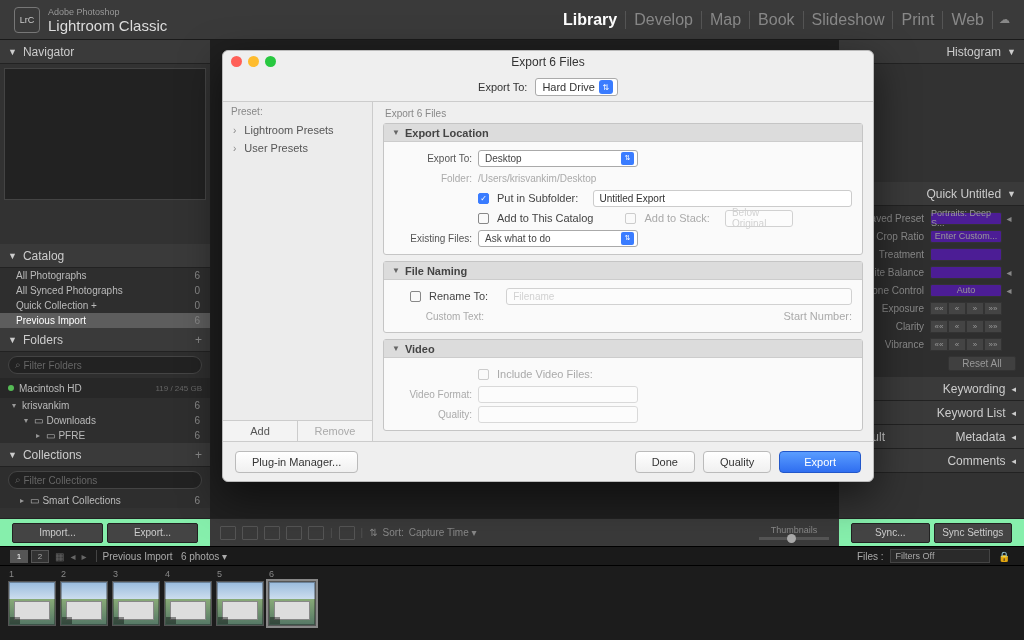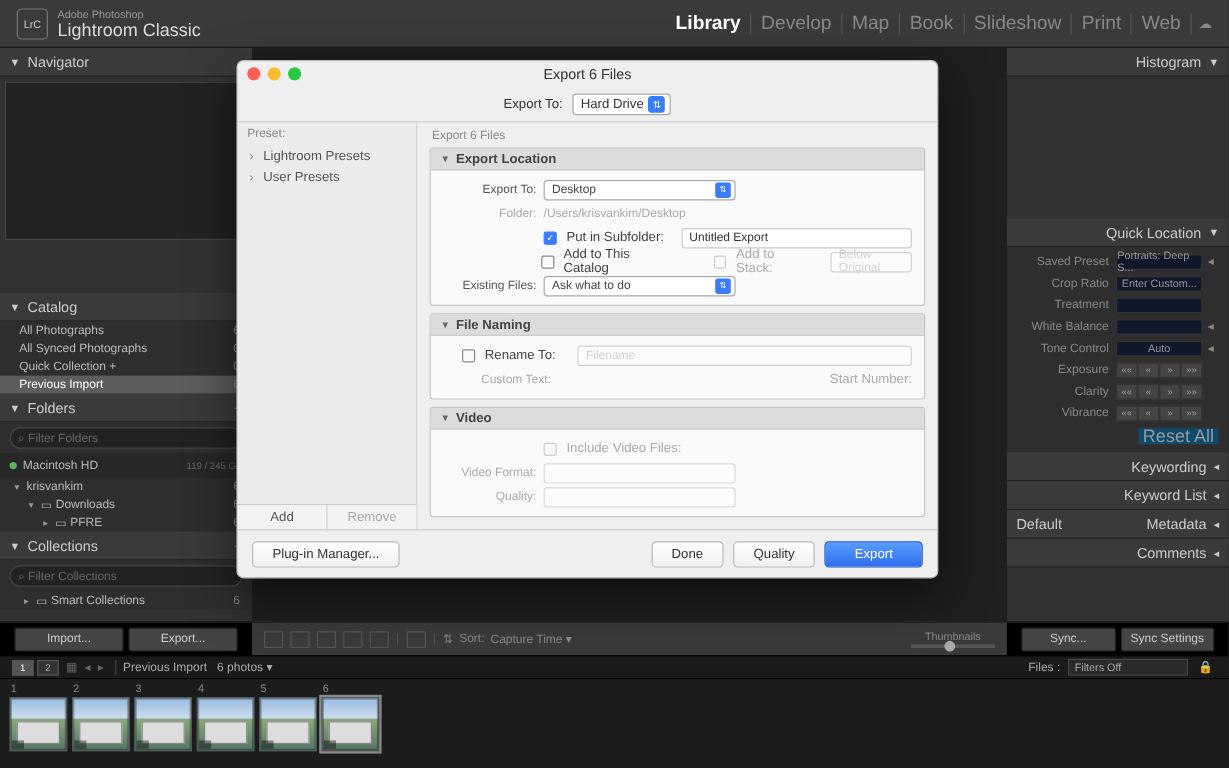--- a/index.html
+++ b/index.html
@@ -33,28 +33,28 @@
   .list-row .cnt { margin-left:auto; color:#888; }
   .list-row.sel { background: #5d5d5d; color:#fff; }
   .list-row .exp { width: 10px; font-size:8px; color:#999;}
   .search-box { margin: 4px 8px; height: 18px; background:#222; border:1px solid #444; border-radius:9px; display:flex;align-items:center;padding:0 6px;color:#666;font-size:10px;}
   .drive-row { display:flex; align-items:center; height:20px; background:#272727; padding:0 8px; font-size:10px;}
   .drive-row .sp { margin-left:auto; color:#666; font-size:8px;}
   .green-dot { width:6px;height:6px;border-radius:50%;background:#5b5;margin-right:5px;}
 
   .right-item { display:flex;align-items:center;height:18px;padding:0 8px;font-size:10px;color:#888;}
   .right-item .lbl{flex:1;text-align:right;padding-right:6px;}
-  .right-item .val{ width:72px; background:#0f172a; border:1px solid #333; height:13px; display:flex;align-items:center;justify-content:center;font-size:9px;color:#999;border-radius:2px;}
+  .right-item .val{ width:72px; background:#4c1d95; border:1px solid #333; height:13px; display:flex;align-items:center;justify-content:center;font-size:9px;color:#999;border-radius:2px;}
   .mini-btns { display:flex; gap:0;}
   .mini-btns span{width:18px;height:13px;background:#444;border:1px solid #333;display:flex;align-items:center;justify-content:center;font-size:8px;color:#999;}
   .r-arrow{ width:14px;text-align:center;color:#888;}
-  .reset-btn{margin:3px 8px 3px auto; width:68px;height:15px;background:#0c4a6e;border:1px solid #333;display:flex;align-items:center;justify-content:center;font-size:15px;color:#999;border-radius:2px;}
-
-  
-  .panel-bottom { height:28px; background:#000000; border-top:1px solid #222; display:flex; align-items:center; padding:0 12px; gap:4px;}
+  .reset-btn{margin:3px 8px 3px auto; width:68px;height:15px;background:#404040;border:1px solid #333;display:flex;align-items:center;justify-content:center;font-size:10px;color:#999;border-radius:2px;}
+
+  
+  .panel-bottom { height:28px; background:#86efac; border-top:1px solid #222; display:flex; align-items:center; padding:0 12px; gap:4px;}
   .dark-btn { flex:1; height:20px; background:#444; border:1px solid #222; border-radius:2px; display:flex; align-items:center; justify-content:center; font-size:10px; color:#ccc; cursor:pointer;}
   .center-toolbar {position:absolute; left:0;right:0;bottom:0;height:28px;background:#3a3a3a;border-top:1px solid #222;display:flex;align-items:center;padding:0 10px;gap:6px;color:#888;font-size:10px;}
   .tb-ic{width:16px;height:14px;border:1px solid #555;border-radius:1px;}
   .sorter{display:flex;align-items:center;gap:5px;}
   .thumb-slider{margin-left:auto;display:flex;flex-direction:column;align-items:center;font-size:9px;color:#888;gap:2px;}
   .thumb-slider .bar{width:70px;height:3px;background:#555;position:relative;}
   .thumb-slider .bar::after{content:"";position:absolute;left:28px;top:-3px;width:9px;height:9px;border-radius:50%;background:#aaa;}
 
   
   .statusbar{position:absolute;left:0;right:0;bottom:74px;height:20px;background:#1a1a1a;display:flex;align-items:center;padding:0 10px;font-size:10px;color:#aaa;border-top:1px solid #000;border-bottom:1px solid #000;}
@@ -71,21 +71,21 @@
   .thumb::after{content:"";position:absolute;inset:0;border:1px solid rgba(0,0,0,.3);}
   .thumb .num{position:absolute;top:-13px;left:0;font-size:9px;color:#888;}
   .thumb.sel{outline:2px solid #888;}
   .thumb .sky{position:absolute;top:0;left:0;right:0;height:40%;background:linear-gradient(#9bd,#cde);}
   .thumb .grnd{position:absolute;bottom:0;left:0;right:0;height:60%;background:linear-gradient(#8a7,#576);}
   .thumb .bld{position:absolute;bottom:10%;left:10%;right:10%;height:45%;background:#ddd;border:1px solid #888;}
   .thumb .ovr{position:absolute;bottom:1px;left:1px;width:10px;height:7px;background:rgba(0,0,0,.4);}
 
   
   .overlay{position:absolute;inset:0;}
-  .dialog{position:absolute;left:197px;top:50px;width:585px;height:432px;background:#efefef;border:1px solid #bbb;border-radius:6px;box-shadow:0 14px 40px rgba(0,0,0,.55);display:flex;flex-direction:column;color:#333;}
+  .dialog{position:absolute;left:222px;top:50px;width:652px;height:432px;background:#efefef;border:1px solid #bbb;border-radius:6px;box-shadow:0 14px 40px rgba(0,0,0,.55);display:flex;flex-direction:column;color:#333;}
   .titlebar{height:22px;display:flex;align-items:center;justify-content:center;font-size:12px;font-weight:500;position:relative;}
   .traffic{position:absolute;left:8px;top:5px;display:flex;gap:6px;}
   .traffic span{width:11px;height:11px;border-radius:50%;}
   .tl-r{background:#ff5f57;} .tl-y{background:#febc2e;} .tl-g{background:#28c840;}
   .exportto-row{height:28px;display:flex;align-items:center;justify-content:center;gap:8px;font-size:11px;}
   .select-ctl{display:inline-flex;align-items:center;background:#fff;border:1px solid #aaa;border-radius:3px;height:18px;padding:0 4px 0 6px;font-size:11px;}
   .select-ctl .ar{width:14px;height:14px;margin-left:4px;background:#3a7cff;border-radius:3px;display:flex;align-items:center;justify-content:center;color:#fff;font-size:8px;}
   .dlg-body{flex:1;display:flex;border-top:1px solid #ccc;overflow:hidden;}
   .preset-col{width:150px;background:#ececec;border-right:1px solid #ccc;display:flex;flex-direction:column;font-size:11px;color:#555;}
   .preset-col .hdr{padding:4px 8px;color:#888;font-size:10px;}
@@ -255,21 +255,21 @@
   </div>
 
   <div class="right-panel">
     <div class="panel-header r">
         <span>Histogram</span>
         <span class="tri">▼</span>
       </div>
     <div style="height:118px"></div>
 
     <div class="panel-header r">
-        <span>Quick Location</span>
+        <span>Quick Untitled</span>
         <span class="tri">▼</span>
       </div>
     <div class="panel-body" style="padding:3px 0">
       <div class="right-item">
           <span class="lbl">Saved Preset</span>
           <span class="val">Portraits: Deep S...</span>
           <span class="r-arrow">◂</span>
         </div>
       <div class="right-item">
           <span class="lbl">Crop Ratio</span>

